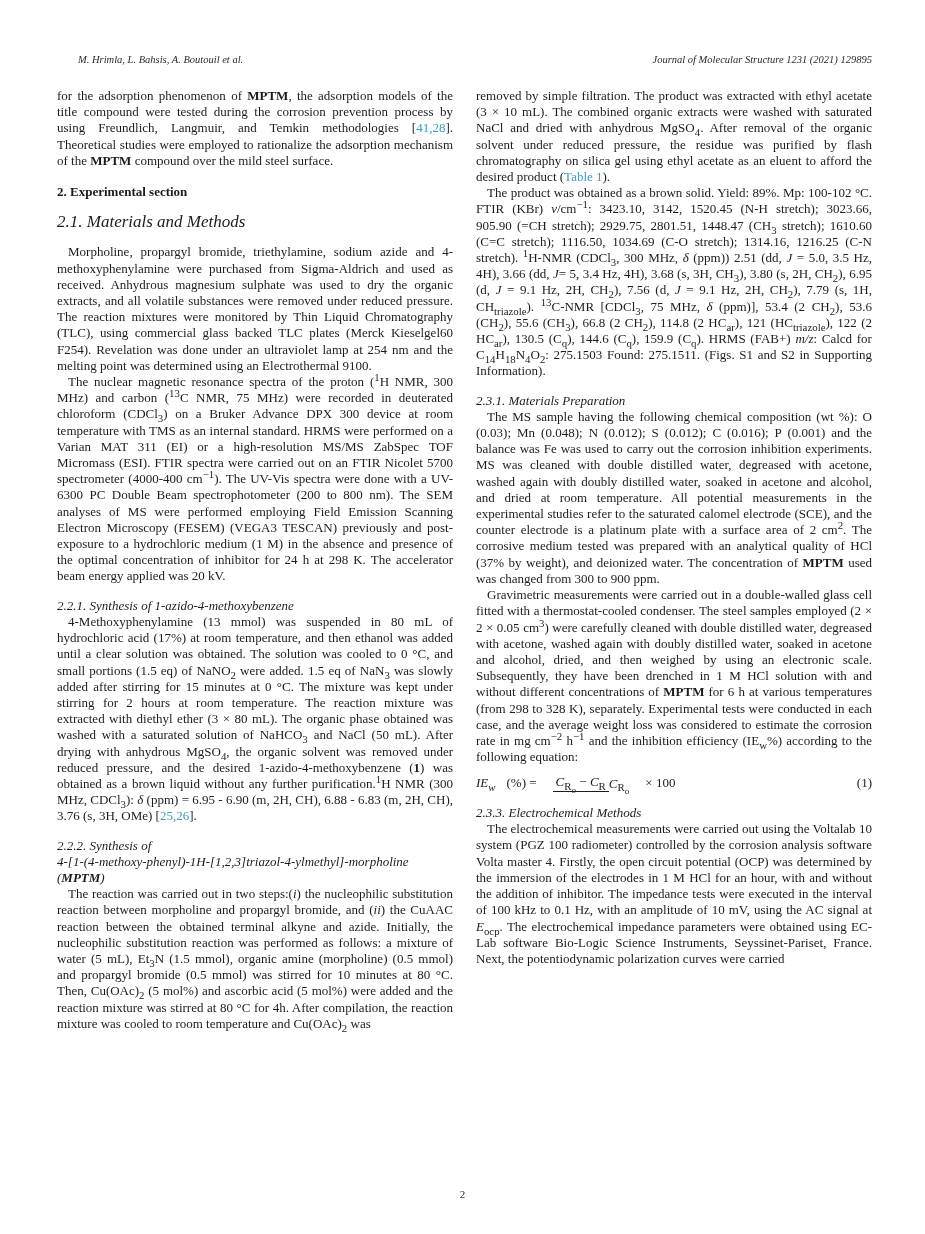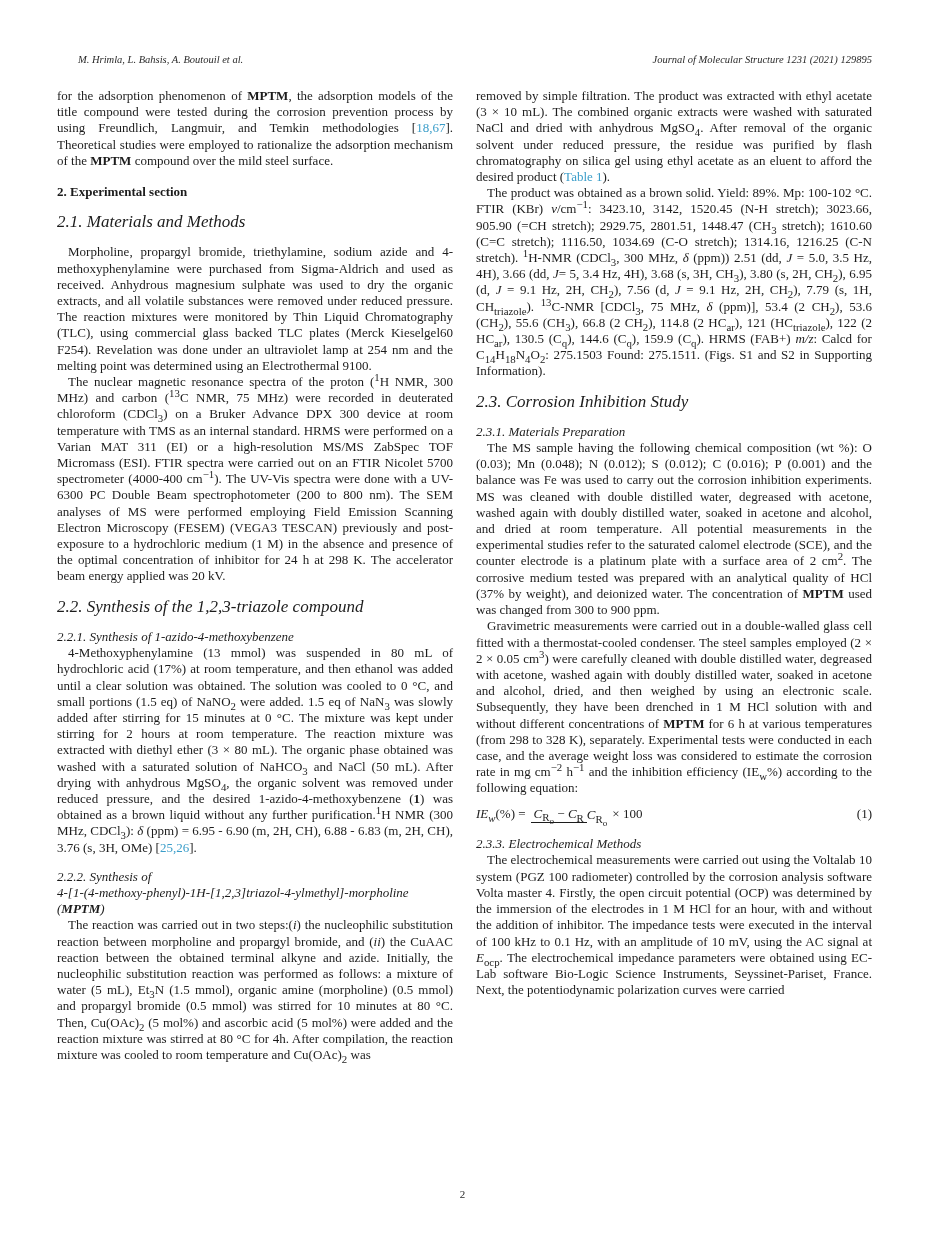--- a/index.html
+++ b/index.html
@@ -39,21 +39,21 @@
     font-size:13px; font-weight:normal; font-style:italic; text-align:left;
     margin:13px 0 0 0;
   }
   .col a { color:var(--accent,#2f9bc4); text-decoration:none; cursor:pointer; }
   sub, sup { line-height:0; }
   sub sub { font-size:0.85em; }
   .equation {
     display:flex; align-items:center; justify-content:space-between;
     margin:9px 0 7px 0; text-align:left;
   }
-  .eq-body { display:inline-flex; align-items:center; }
+  .eq-body { display:inline-flex; align-items:center;gap:11px; }
   .frac {
     display:inline-flex; flex-direction:row; align-items:center;
     vertical-align:middle; margin:0 5px;
   }
   .frac .num { display:block; padding:0 3px 1px 3px; border-bottom:1px solid #1c1c1c; line-height:15px; }
   .frac .den { display:block; padding-top:1px; line-height:15px; }
   .eq-number { padding-left:8px; }
   .footer {
     position:absolute; bottom:34px; left:0; width:100%;
     text-align:center; font-size:11px; color:#2a2a2a;
@@ -64,35 +64,33 @@
 
 <div class="page">
 
   <div class="running-head">
     <span>M. Hrimla, L. Bahsis, A. Boutouil et al.</span>
     <span>Journal of Molecular Structure 1231 (2021) 129895</span>
   </div>
 
   <div class="columns">
     <div class="col" id="col-left">
-        <p class="para">for the adsorption phenomenon of <b>MPTM</b>, the adsorption models of the title compound were tested during the corrosion prevention process by using Freundlich, Langmuir, and Temkin methodologies [<a>18,67</a>]. Theoretical studies were employed to rationalize the adsorption mechanism of the <b>MPTM</b> compound over the mild steel surface.</p>
+        <p class="para">for the adsorption phenomenon of <b>MPTM</b>, the adsorption models of the title compound were tested during the corrosion prevention process by using Freundlich, Langmuir, and Temkin methodologies [<a>41,28</a>]. Theoretical studies were employed to rationalize the adsorption mechanism of the <b>MPTM</b> compound over the mild steel surface.</p>
         <h2 class="sec">2. Experimental section</h2>
         <h3 class="subsec">2.1. Materials and Methods</h3>
         <p class="para indent">Morpholine, propargyl bromide, triethylamine, sodium azide and 4-methoxyphenylamine were purchased from Sigma-Aldrich and used as received. Anhydrous magnesium sulphate was used to dry the organic extracts, and all volatile substances were removed under reduced pressure. The reaction mixtures were monitored by Thin Liquid Chromatography (TLC), using commercial glass backed TLC plates (Merck Kieselgel60 F254). Revelation was done under an ultraviolet lamp at 254 nm and the melting point was determined using an Electrothermal 9100.</p>
         <p class="para indent">The nuclear magnetic resonance spectra of the proton (<sup>1</sup>H NMR, 300 MHz) and carbon (<sup>13</sup>C NMR, 75 MHz) were recorded in deuterated chloroform (CDCl<sub>3</sub>) on a Bruker Advance DPX 300 device at room temperature with TMS as an internal standard. HRMS were performed on a Varian MAT 311 (EI) or a high-resolution MS/MS ZabSpec TOF Micromass (ESI). FTIR spectra were carried out on an FTIR Nicolet 5700 spectrometer (4000-400 cm<sup>−1</sup>). The UV-Vis spectra were done with a UV-6300 PC Double Beam spectrophotometer (200 to 800 nm). The SEM analyses of MS were performed employing Field Emission Scanning Electron Microscopy (FESEM) (VEGA3 TESCAN) previously and post-exposure to a hydrochloric medium (1 M) in the absence and presence of the optimal concentration of inhibitor for 24 h at 298 K. The accelerator beam energy applied was 20 kV.</p>
-        <h3 class="subsec">2.2. Synthesis of the 1,2,3-triazole compound</h3>
         <h4 class="subsubsec">2.2.1. Synthesis of 1-azido-4-methoxybenzene</h4>
         <p class="para indent">4-Methoxyphenylamine (13 mmol) was suspended in 80 mL of hydrochloric acid (17%) at room temperature, and then ethanol was added until a clear solution was obtained. The solution was cooled to 0 °C, and small portions (1.5 eq) of NaNO<sub>2</sub> were added. 1.5 eq of NaN<sub>3</sub> was slowly added after stirring for 15 minutes at 0 °C. The mixture was kept under stirring for 2 hours at room temperature. The reaction mixture was extracted with diethyl ether (3 × 80 mL). The organic phase obtained was washed with a saturated solution of NaHCO<sub>3</sub> and NaCl (50 mL). After drying with anhydrous MgSO<sub>4</sub>, the organic solvent was removed under reduced pressure, and the desired 1-azido-4-methoxybenzene (<b>1</b>) was obtained as a brown liquid without any further purification.<sup>1</sup>H NMR (300 MHz, CDCl<sub>3</sub>): <i>δ</i> (ppm) = 6.95 - 6.90 (m, 2H, CH), 6.88 - 6.83 (m, 2H, CH), 3.76 (s, 3H, OMe) [<a>25,26</a>].</p>
         <h4 class="subsubsec">2.2.2. Synthesis of<br>4-[1-(4-methoxy-phenyl)-1H-[1,2,3]triazol-4-ylmethyl]-morpholine<br>(<b>MPTM</b>)</h4>
         <p class="para indent">The reaction was carried out in two steps:(<i>i</i>) the nucleophilic substitution reaction between morpholine and propargyl bromide, and (<i>ii</i>) the CuAAC reaction between the obtained terminal alkyne and azide. Initially, the nucleophilic substitution reaction was performed as follows: a mixture of water (5 mL), Et<sub>3</sub>N (1.5 mmol), organic amine (morpholine) (0.5 mmol) and propargyl bromide (0.5 mmol) was stirred for 10 minutes at 80 °C. Then, Cu(OAc)<sub>2</sub> (5 mol%) and ascorbic acid (5 mol%) were added and the reaction mixture was stirred at 80 °C for 4h. After compilation, the reaction mixture was cooled to room temperature and Cu(OAc)<sub>2</sub> was</p>
       </div>
     <div class="col" id="col-right">
         <p class="para">removed by simple filtration. The product was extracted with ethyl acetate (3 × 10 mL). The combined organic extracts were washed with saturated NaCl and dried with anhydrous MgSO<sub>4</sub>. After removal of the organic solvent under reduced pressure, the residue was purified by flash chromatography on silica gel using ethyl acetate as an eluent to afford the desired product (<a>Table 1</a>).</p>
         <p class="para indent">The product was obtained as a brown solid. Yield: 89%. Mp: 100-102 °C. FTIR (KBr) <i>ν</i>/cm<sup>−1</sup>: 3423.10, 3142, 1520.45 (N-H stretch); 3023.66, 905.90 (=CH stretch); 2929.75, 2801.51, 1448.47 (CH<sub>3</sub> stretch); 1610.60 (C=C stretch); 1116.50, 1034.69 (C-O stretch); 1314.16, 1216.25 (C-N stretch). <sup>1</sup>H-NMR (CDCl<sub>3</sub>, 300 MHz, <i>δ</i> (ppm)) 2.51 (dd, <i>J</i> = 5.0, 3.5 Hz, 4H), 3.66 (dd, <i>J</i>= 5, 3.4 Hz, 4H), 3.68 (s, 3H, CH<sub>3</sub>), 3.80 (s, 2H, CH<sub>2</sub>), 6.95 (d, <i>J</i> = 9.1 Hz, 2H, CH<sub>2</sub>), 7.56 (d, <i>J</i> = 9.1 Hz, 2H, CH<sub>2</sub>), 7.79 (s, 1H, CH<sub>triazole</sub>). <sup>13</sup>C-NMR [CDCl<sub>3</sub>, 75 MHz, <i>δ</i> (ppm)], 53.4 (2 CH<sub>2</sub>), 53.6 (CH<sub>2</sub>), 55.6 (CH<sub>3</sub>), 66.8 (2 CH<sub>2</sub>), 114.8 (2 HC<sub>ar</sub>), 121 (HC<sub>triazole</sub>), 122 (2 HC<sub>ar</sub>), 130.5 (C<sub>q</sub>), 144.6 (C<sub>q</sub>), 159.9 (C<sub>q</sub>). HRMS (FAB+) <i>m/z</i>: Calcd for C<sub>14</sub>H<sub>18</sub>N<sub>4</sub>O<sub>2</sub>: 275.1503 Found: 275.1511. (Figs. S1 and S2 in Supporting Information).</p>
-        <h3 class="subsec">2.3. Corrosion Inhibition Study</h3>
         <h4 class="subsubsec">2.3.1. Materials Preparation</h4>
         <p class="para indent">The MS sample having the following chemical composition (wt %): O (0.03); Mn (0.048); N (0.012); S (0.012); C (0.016); P (0.001) and the balance was Fe was used to carry out the corrosion inhibition experiments. MS was cleaned with double distilled water, degreased with acetone, washed again with doubly distilled water, soaked in acetone and alcohol, and dried at room temperature. All potential measurements in the experimental studies refer to the saturated calomel electrode (SCE), and the counter electrode is a platinum plate with a surface area of 2 cm<sup>2</sup>. The corrosive medium tested was prepared with an analytical quality of HCl (37% by weight), and deionized water. The concentration of <b>MPTM</b> used was changed from 300 to 900 ppm.</p>
         <p class="para indent">Gravimetric measurements were carried out in a double-walled glass cell fitted with a thermostat-cooled condenser. The steel samples employed (2 × 2 × 0.05 cm<sup>3</sup>) were carefully cleaned with double distilled water, degreased with acetone, washed again with doubly distilled water, soaked in acetone and alcohol, dried, and then weighed by using an electronic scale. Subsequently, they have been drenched in 1 M HCl solution with and without different concentrations of <b>MPTM</b> for 6 h at various temperatures (from 298 to 328 K), separately. Experimental tests were conducted in each case, and the average weight loss was considered to estimate the corrosion rate in mg cm<sup>−2</sup> h<sup>−1</sup> and the inhibition efficiency (IE<sub>w</sub>%) according to the following equation:</p>
         <div class="equation">
           <span class="eq-body"><i>IE<sub>w</sub></i> (%) = <span class="frac">
               <span class="num"><i>C</i><sub>R<sub>o</sub></sub> − <i>C</i><sub>R</sub></span>
               <span class="den"><i>C</i><sub>R<sub>o</sub></sub></span>
             </span> × 100</span>
           <span class="eq-number">(1)</span>
         </div>

